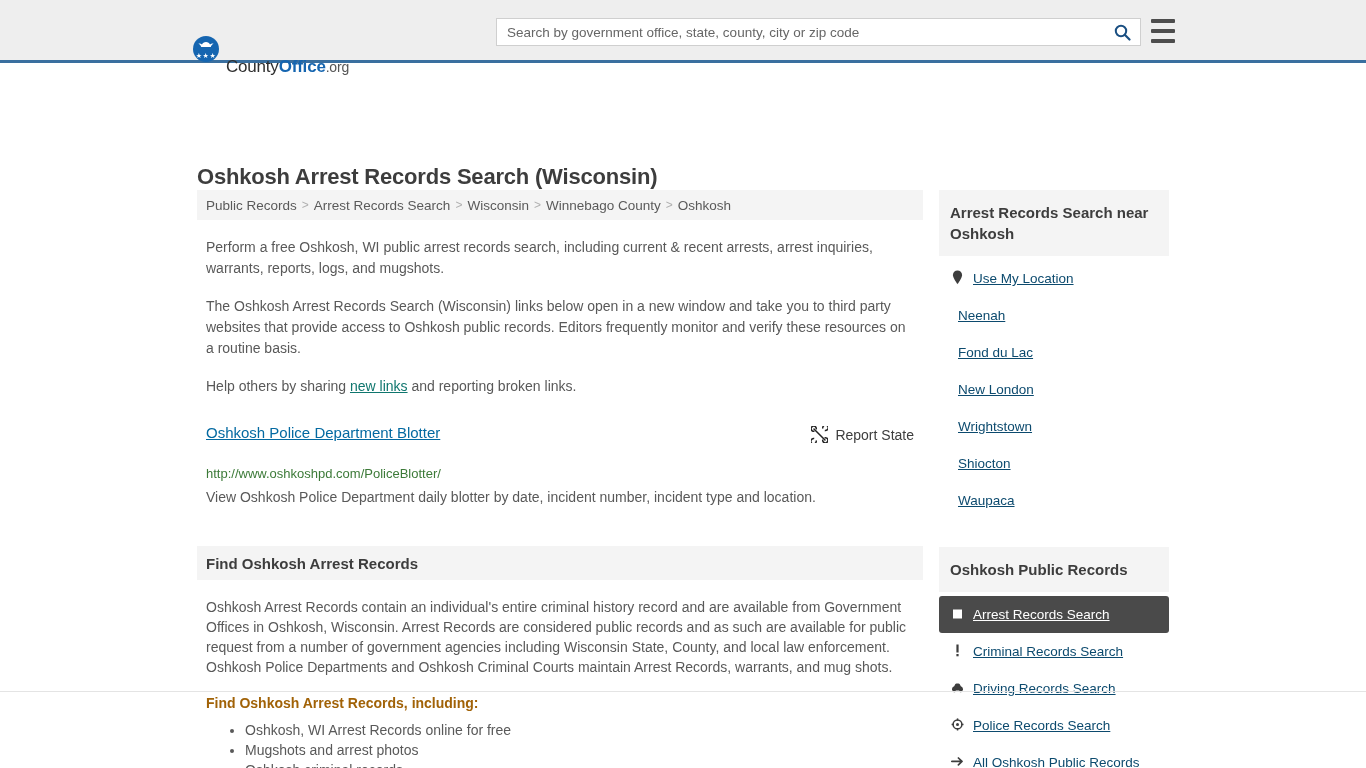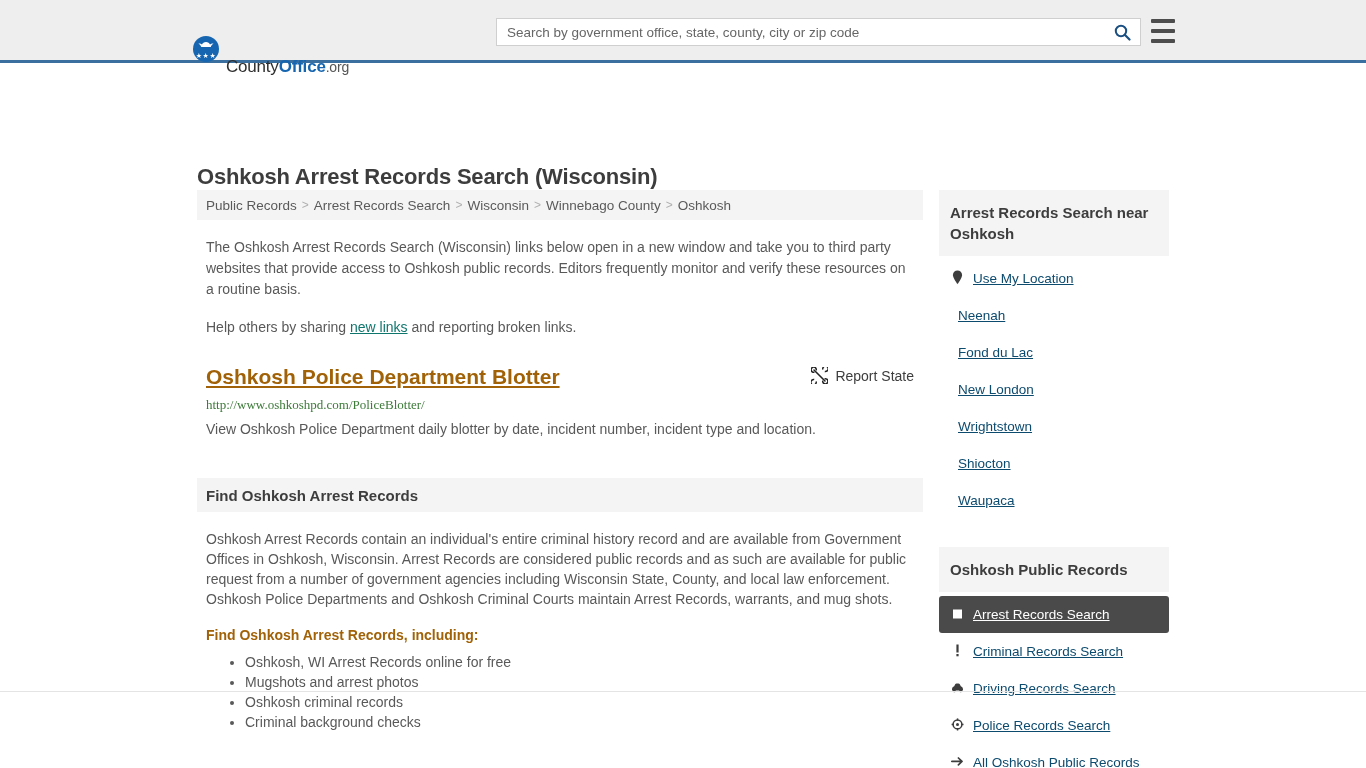--- a/index.html
+++ b/index.html
@@ -175,44 +175,43 @@
     font-weight: normal;
   }
 
   
   #result-block {
     margin-top: 27px;
     padding: 0 9px;
     position: relative;
   }
   #result-title {
-    font-size: 21px;
-    font-weight: bold;
-    color: #a16207;
+    font-size: 15px;
+    font-weight: normal;
+    color: #0369a1;
     text-decoration: underline;
     display: inline-block;
   }
   #report-link {
     position: absolute;
     right: 9px; top: 2px;
     display: flex;
     align-items: center;
     gap: 7px;
     text-decoration: none;
     color: #3d3d3d;
     font-size: 14px;
     cursor: pointer;
   }
   #result-url {
     display: block;
-    margin-top: 8px;
+    margin-top: 24px;
     font-size: 13px;
     color: #3c7a38;
     text-decoration: none;
-    font-family: Liberation Serif, serif;
   }
   #result-desc {
     margin: 6px 0 0 0;
     font-size: 14px;
     line-height: 21px;
     color: #595959;
   }
 
   
   #find-header {
@@ -336,20 +335,21 @@
         <span class="sep">&gt;</span>
         <a href="#">Arrest Records Search</a>
         <span class="sep">&gt;</span>
         <a href="#">Wisconsin</a>
         <span class="sep">&gt;</span>
         <a href="#">Winnebago County</a>
         <span class="sep">&gt;</span>
         <a href="#">Oshkosh</a>
       </nav>
 
+    <p class="intro-p" id="intro-1">Perform a free Oshkosh, WI public arrest records search, including current &amp; recent arrests, arrest inquiries, warrants, reports, logs, and mugshots.</p>
     <p class="intro-p" id="intro-2">The Oshkosh Arrest Records Search (Wisconsin) links below open in a new window and take you to third party websites that provide access to Oshkosh public records. Editors frequently monitor and verify these resources on a routine basis.</p>
     <p class="intro-p" id="intro-3"><span>Help others by sharing </span><a class="inline-link" href="#">new links</a><span> and reporting broken links.</span></p>
 
     <div id="result-block">
       <a id="result-title" href="#">Oshkosh Police Department Blotter</a>
       <a id="report-link" href="#">
         <svg width="17" height="17" viewBox="0 0 17 17" aria-hidden="true">
           <path d="M3 3 L14 14" stroke="#222" stroke-width="1.5" stroke-linecap="round"></path>
           <path d="M5.2 3.4 A2.6 2.6 0 1 0 3.4 5.2" fill="none" stroke="#222" stroke-width="1.5"></path>
           <path d="M11.8 13.6 A2.6 2.6 0 1 0 13.6 11.8" fill="none" stroke="#222" stroke-width="1.5"></path>

